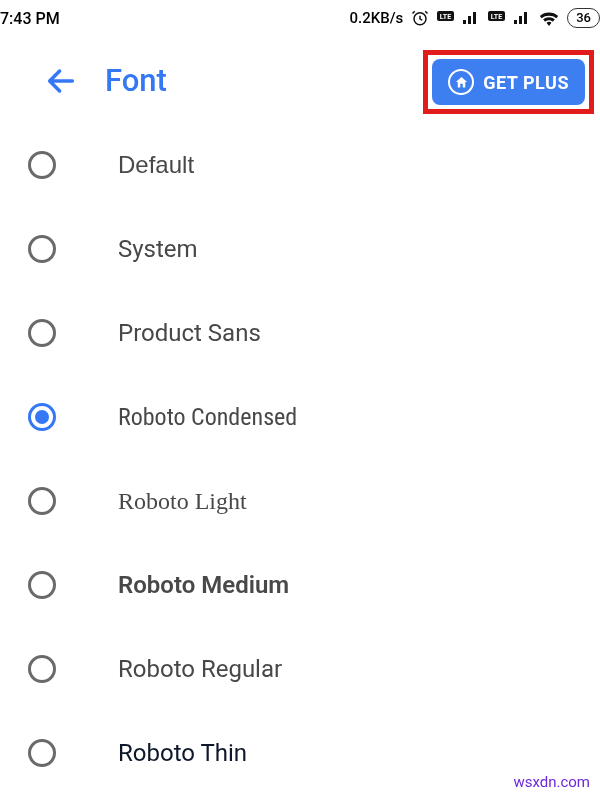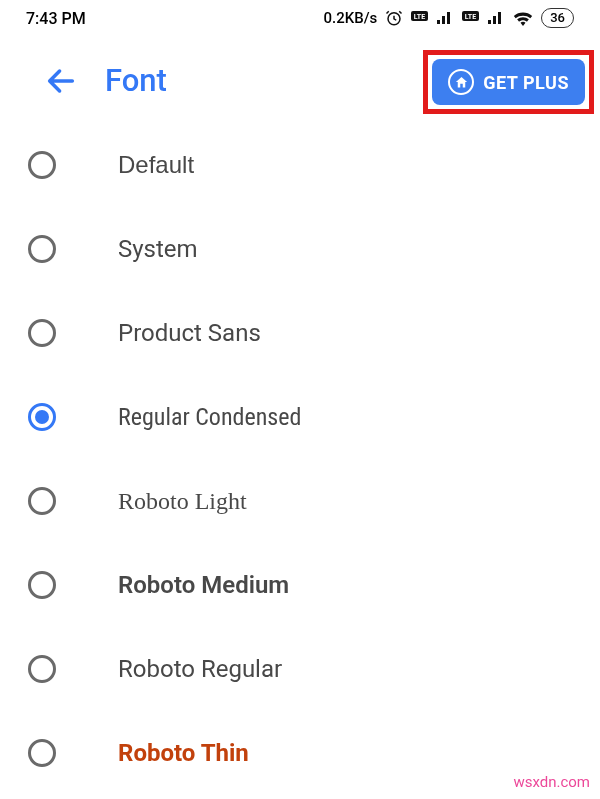--- a/index.html
+++ b/index.html
@@ -1,17 +1,17 @@
 <!DOCTYPE html>
 <html><head>
   <meta charset="utf-8">
   <style>
     * { margin: 0; padding: 0; box-sizing: border-box; font-family: -apple-system, BlinkMacSystemFont, "Segoe UI", Roboto, sans-serif; }
     body { width: 600px; height: 799px; background: #fff; position: relative; overflow: hidden; }
-    .status-bar { height: 36px; display: flex; justify-content: space-between; align-items: center; padding: 0 26px; font-size: 16px; font-weight: 500; color: #000; }
+    .status-bar { height: 36px; display: flex; justify-content: space-between; align-items: center; padding: 0 0; font-size: 16px; font-weight: 500; color: #000; }
     .status-right { display: flex; align-items: center; gap: 8px; font-size: 15px; }
     .status-icon { display: inline-flex; align-items: center; }
     .battery-pill { border: 1.5px solid #333; border-radius: 12px; padding: 0 8px; font-size: 13px; line-height: 18px; }
     .header { display: flex; align-items: center; padding: 26px 6px 24px 44px; position: relative; }
     .back-arrow { color: #3478f6; width: 36px; height: 36px; display: flex; align-items: center; justify-content: flex-start; cursor: pointer; }
     .title { color: #3478f6; font-size: 31px; font-weight: 500; margin-left: 25px; }
     .get-plus-wrap { position: absolute; right: 6px; top: 14px; border: 5px solid #e21b1b; padding: 4px; }
     .get-plus { background: #3d7ff0; color: #fff; border-radius: 8px; padding: 10px 16px; display: flex; align-items: center; gap: 9px; cursor: pointer; }
     .get-plus-icon { width: 26px; height: 26px; border: 2.5px solid #fff; border-radius: 50%; display: flex; align-items: center; justify-content: center; }
     .get-plus-label { font-size: 18px; font-weight: 700; letter-spacing: 0.5px; }
@@ -19,22 +19,22 @@
     .option { display: flex; align-items: center; height: 84px; cursor: pointer; }
     .radio { width: 28px; height: 28px; border: 3px solid #6a6a6a; border-radius: 50%; flex-shrink: 0; position: relative; }
     .option.selected .radio { border-color: #3478f6; }
     .option.selected .radio::after { content: ""; position: absolute; inset: 4px; background: #3478f6; border-radius: 50%; }
     .option-label { margin-left: 62px; font-size: 24px; color: #484848; }
     .option.default .option-label { font-family: sans-serif; }
     .option.condensed .option-label { font-family: "Roboto Condensed", "Arial Narrow", sans-serif; font-stretch: condensed; }
     .option.light .option-label { font-weight: 300; font-family: Liberation Serif, serif; }
     .option.medium .option-label { font-weight: 600; }
     .option.regular .option-label { font-weight: 400; }
-    .option.thin .option-label { font-weight: 700; color: #c2410c; }
-    .watermark { position: absolute; bottom: 8px; right: 10px; font-size: 15px; color: #ec4899; }
+    .option.thin .option-label { font-weight: 400; color: #0f172a; }
+    .watermark { position: absolute; bottom: 8px; right: 10px; font-size: 15px; color: #6d28d9; }
   </style>
 </head>
 <body>
 
 <div class="status-bar">
   <span>7:43 PM</span>
   <div class="status-right">
     <span>0.2KB/s</span>
     <span class="status-icon">
       <svg width="18" height="18" viewBox="0 0 24 24" fill="none" stroke="#111" stroke-width="2">
@@ -100,21 +100,21 @@
     <div class="option regular">
       <span class="radio"></span>
       <span class="option-label">System</span>
     </div>
     <div class="option regular">
       <span class="radio"></span>
       <span class="option-label">Product Sans</span>
     </div>
     <div class="option condensed selected">
       <span class="radio"></span>
-      <span class="option-label">Regular Condensed</span>
+      <span class="option-label">Roboto Condensed</span>
     </div>
     <div class="option light">
       <span class="radio"></span>
       <span class="option-label">Roboto Light</span>
     </div>
     <div class="option medium">
       <span class="radio"></span>
       <span class="option-label">Roboto Medium</span>
     </div>
     <div class="option regular">

